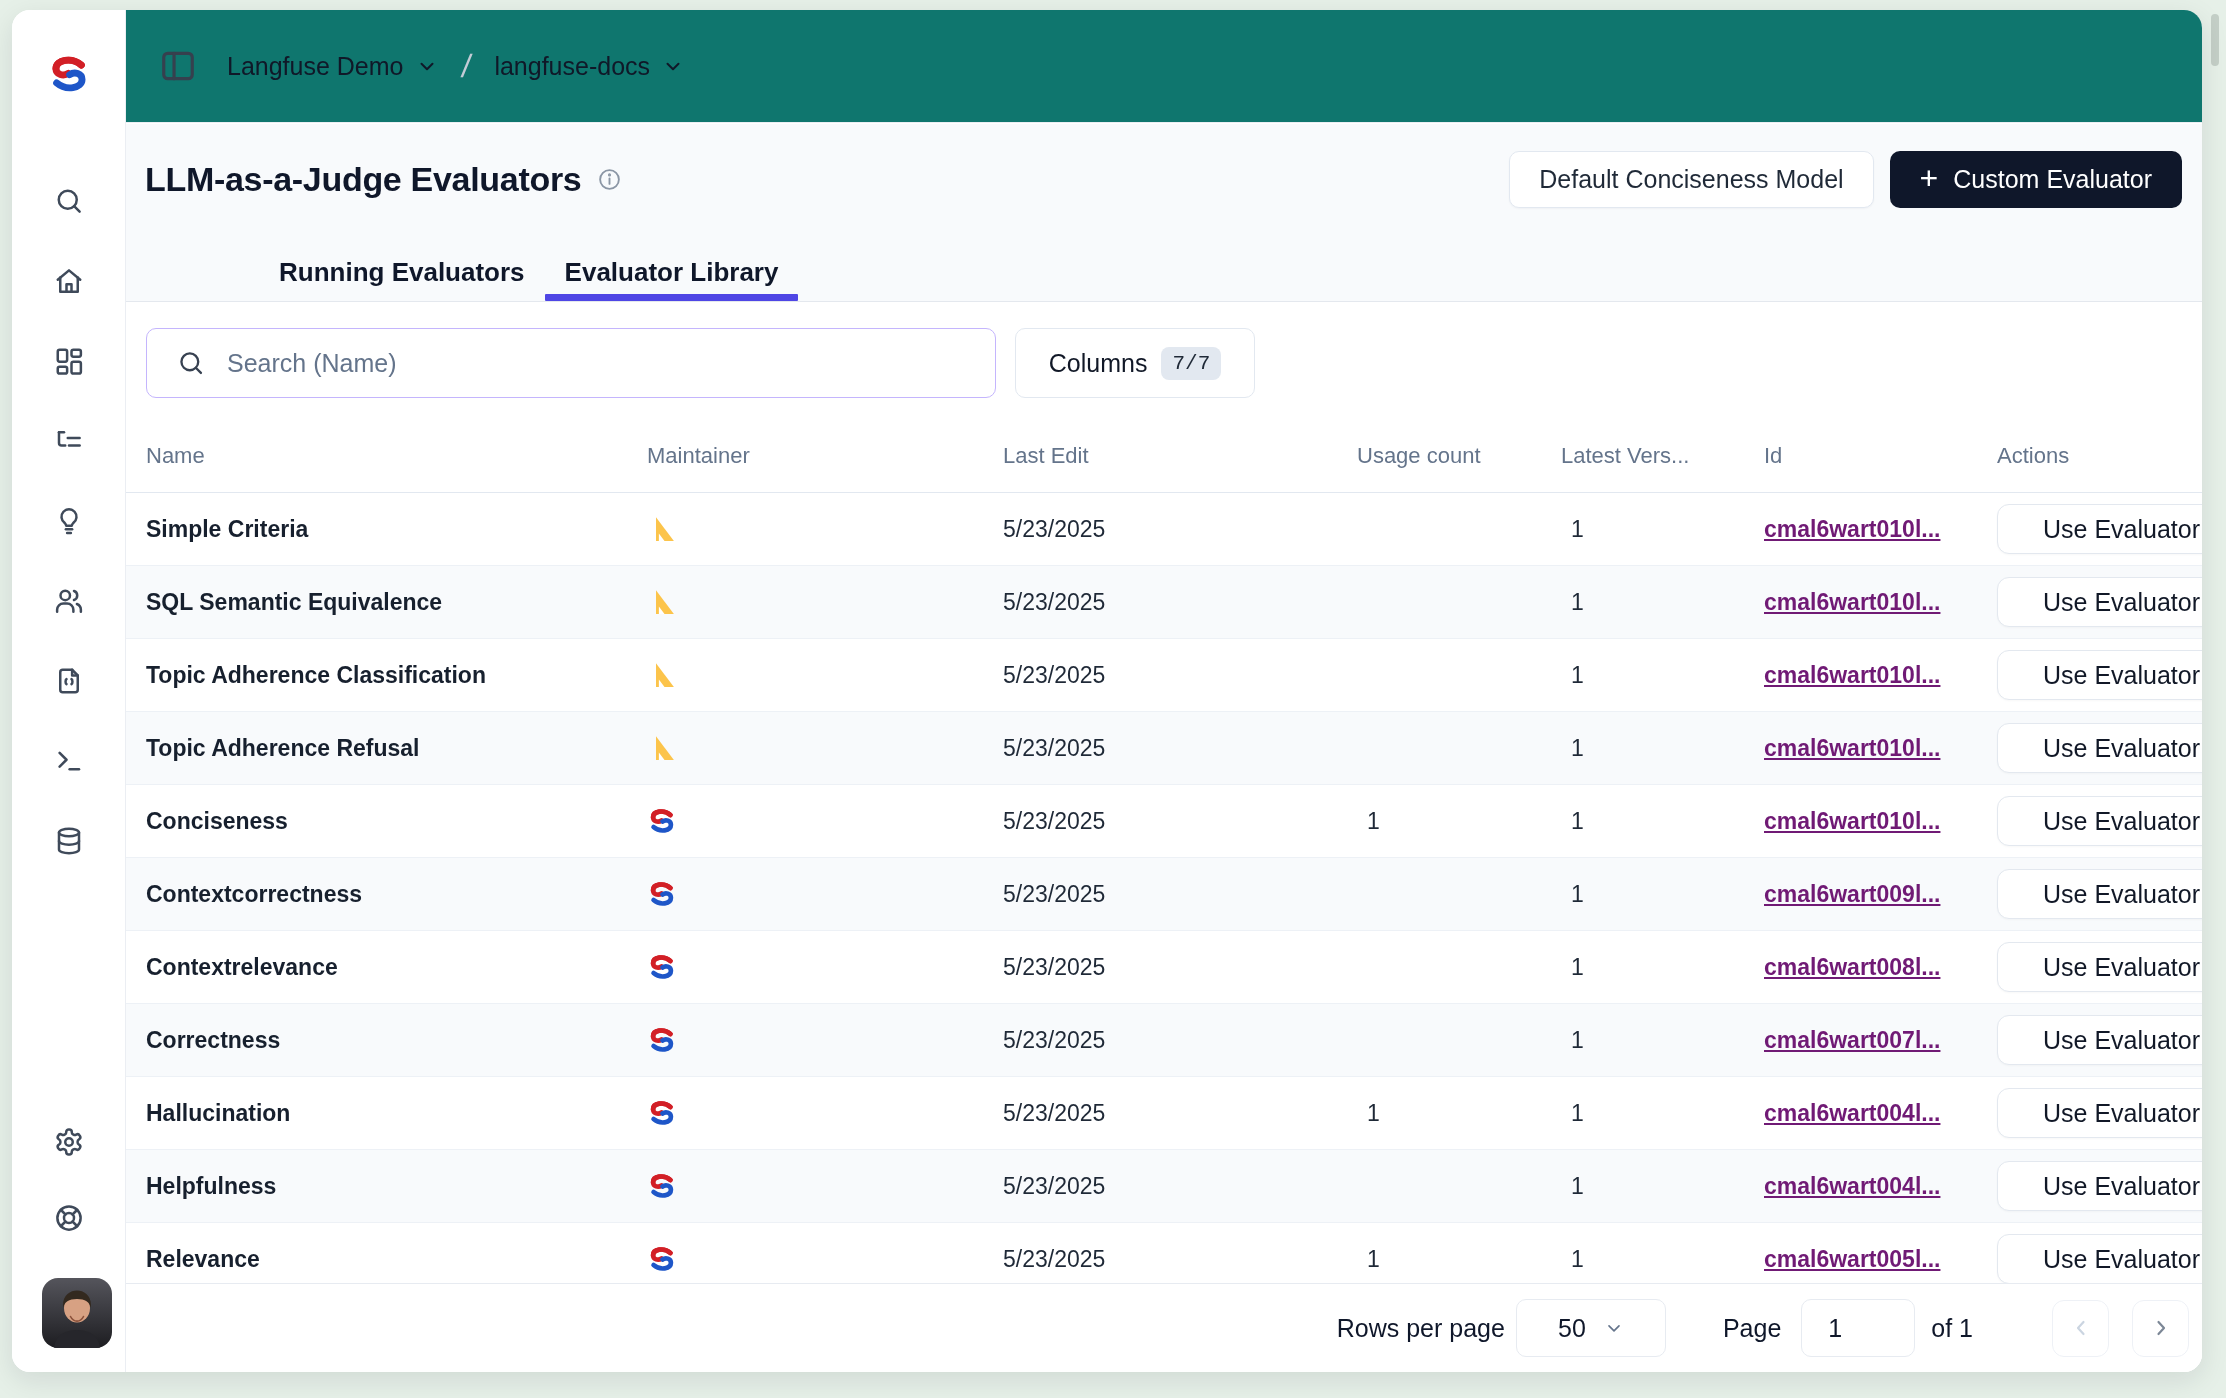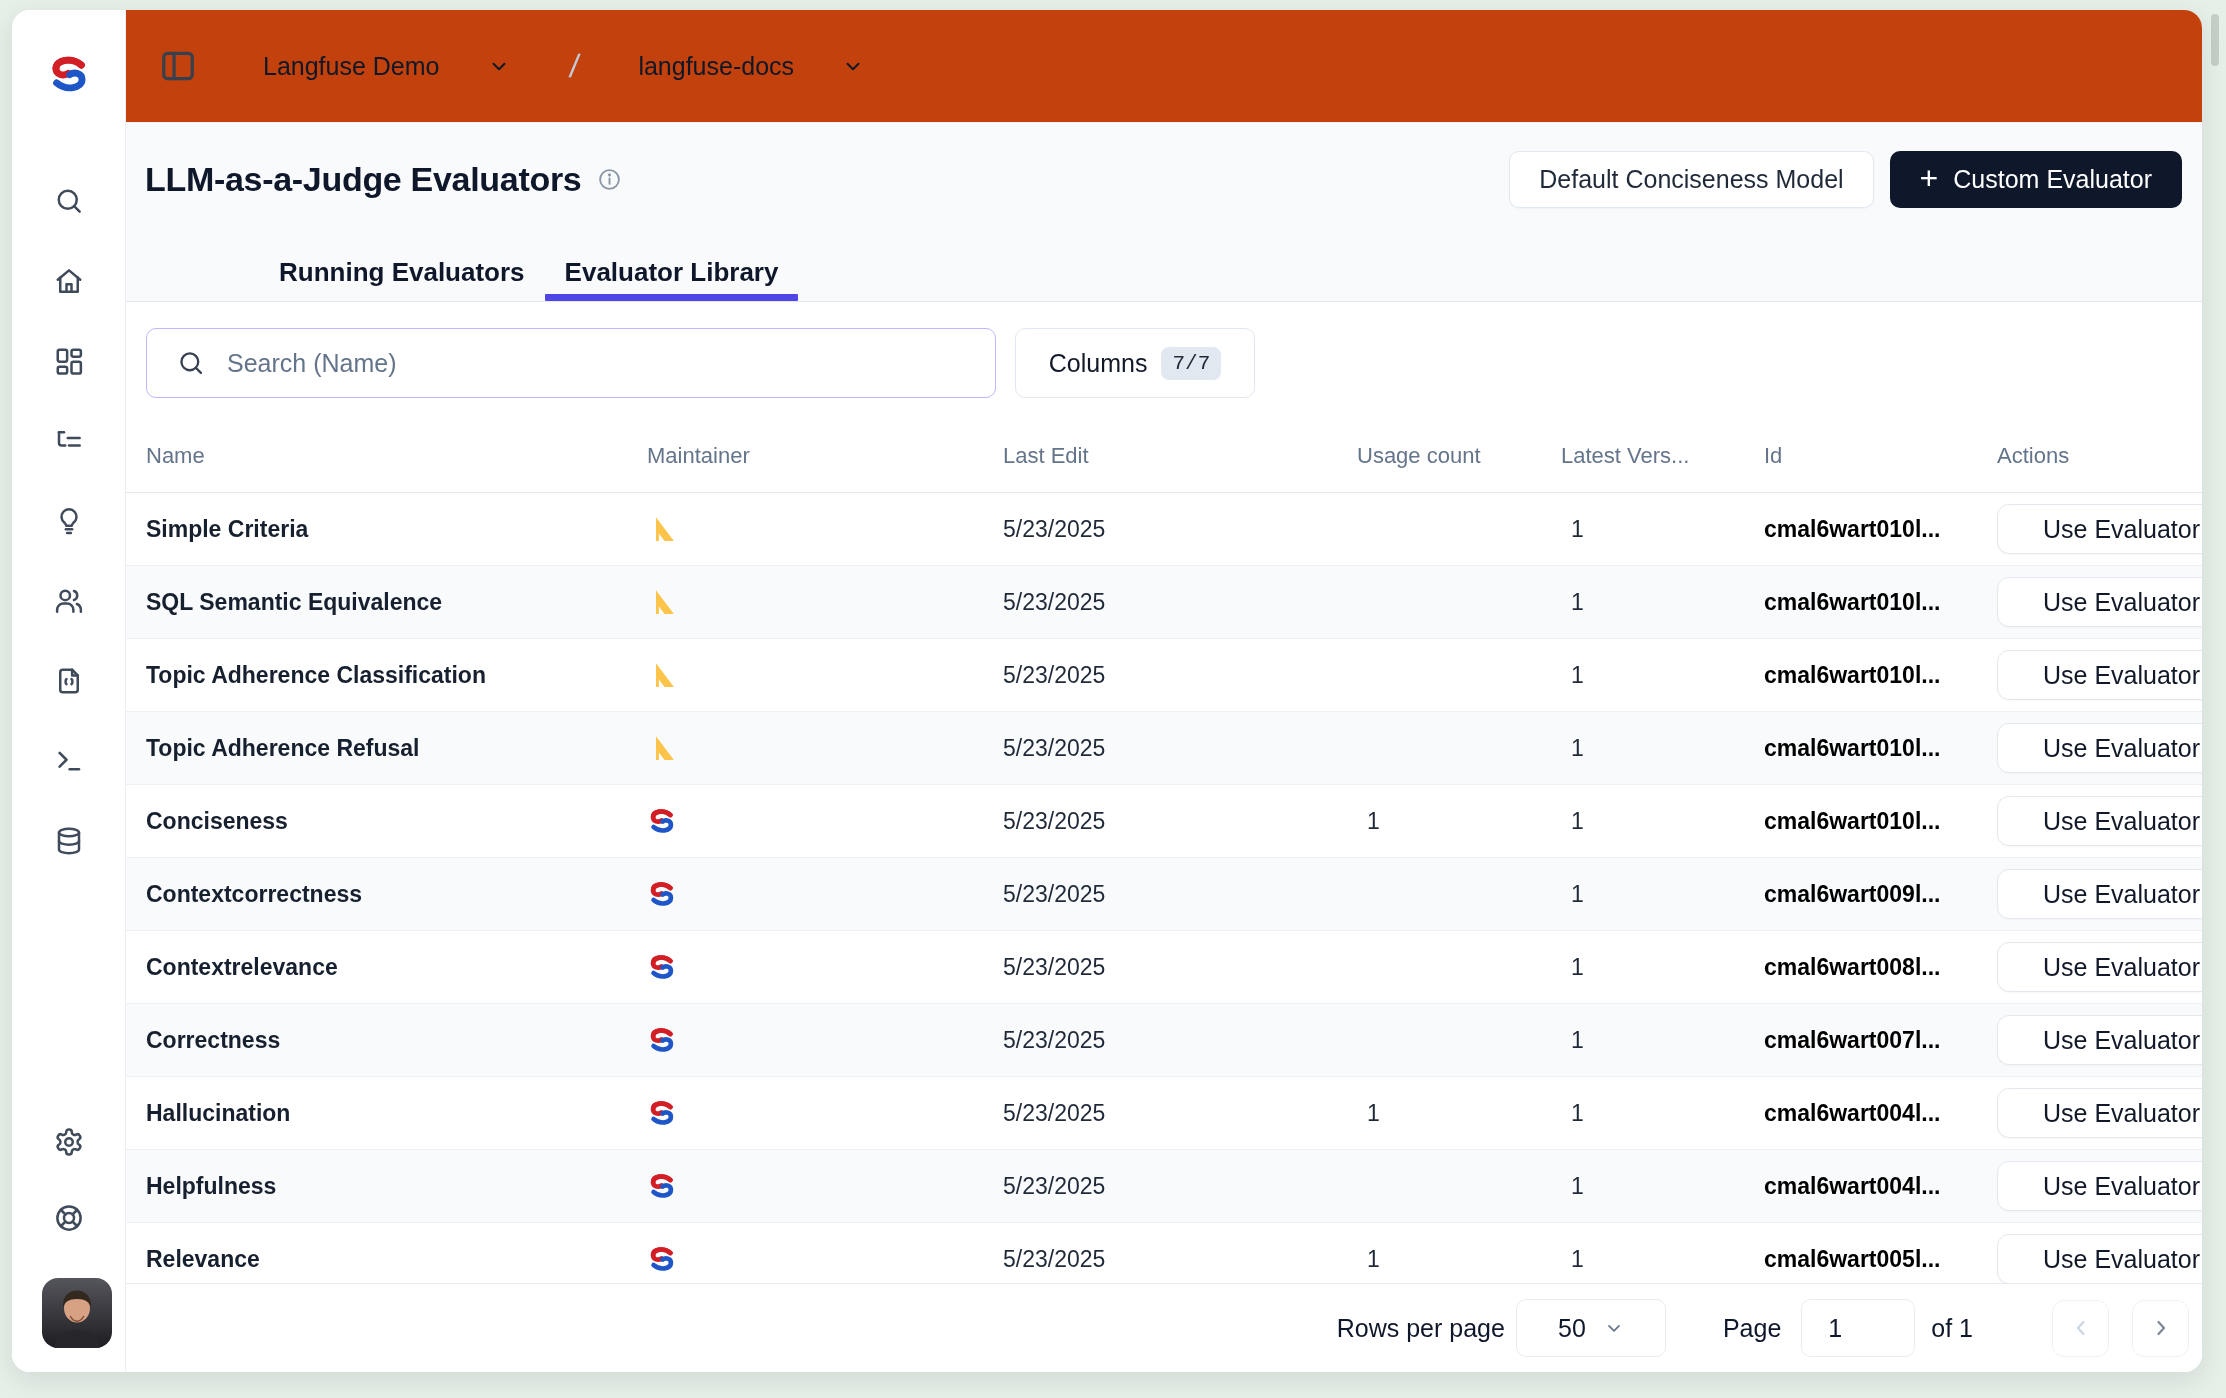--- a/index.html
+++ b/index.html
@@ -12,22 +12,22 @@
 
   
   .rail{position:absolute;left:0;top:0;bottom:0;width:114px;border-right:1px solid #ebeef3;background:#fff;z-index:20;}
   .logo-wrap{position:absolute;left:35px;top:42px;width:44px;height:44px;}
   .rail-icon{position:absolute;left:42px;width:30px;height:30px;color:#3f4a5a;cursor:pointer;}
   .rail-icon svg{width:30px;height:30px;display:block;stroke:#3f4a5a;stroke-width:2;fill:none;
     stroke-linecap:round;stroke-linejoin:round;}
   .avatar{position:absolute;left:30px;top:1268px;width:70px;height:70px;border-radius:16px;overflow:hidden;cursor:pointer;}
 
   
-  .topbar{position:absolute;left:114px;top:0;right:0;height:113px;background:#c2410c;
-    border-bottom:1px solid #ebeef3;display:flex;align-items:center;padding-left:33px;z-index:10;gap:36px;}
+  .topbar{position:absolute;left:114px;top:0;right:0;height:113px;background:#0f766e;
+    border-bottom:1px solid #ebeef3;display:flex;align-items:center;padding-left:33px;z-index:10;}
   .panel-toggle{width:38px;height:38px;color:#36404e;cursor:pointer;}
   .panel-toggle svg{width:38px;height:38px;stroke:#36404e;stroke-width:2;fill:none;stroke-linecap:round;stroke-linejoin:round;}
   .crumb{font-size:25px;font-weight:500;color:#101828;cursor:pointer;}
   .crumb-org{margin-left:30px;}
   .crumb-chev{margin-left:12px;width:22px;height:22px;cursor:pointer;}
   .crumb-chev svg{width:22px;height:22px;stroke:#101828;stroke-width:2.2;fill:none;stroke-linecap:round;stroke-linejoin:round;}
   .crumb-slash{margin-left:24px;margin-right:24px;font-size:32px;color:#c3ccd6;font-weight:400;transform:skewX(-8deg);}
 
   
   .band{position:absolute;left:114px;top:114px;right:0;height:178px;background:#f8fafc;
@@ -68,21 +68,21 @@
   .table{position:absolute;top:118px;left:0;width:2120px;}
   .tr,.thead{display:grid;grid-template-columns:501px 356px 354px 204px 203px 233px 249px;
     padding-left:20px;height:73px;align-items:center;}
   .thead{border-bottom:1px solid #e2e8f0;}
   .th{font-size:22px;font-weight:500;color:#64748b;white-space:nowrap;overflow:hidden;}
   .tr{border-bottom:1px solid #edf1f6;}
   .tr:nth-child(even){background:#f8fafc;}
   .td{font-size:23px;color:#1f2937;white-space:nowrap;}
   .td.name{font-weight:600;color:#17202e;}
   .td.num{padding-left:10px;}
-  .td.id{font-weight:600;color:#000000;}
+  .td.id{font-weight:600;color:#701a75;text-decoration:underline;}
   .mico{width:30px;height:30px;display:block;}
   .use-btn{width:249px;height:50px;background:#fff;border:1px solid #e3e8ef;border-radius:12px;
     font-size:25px;font-weight:500;color:#111827;cursor:pointer;font-family:inherit;
     box-shadow:0 1px 2px rgba(15,23,42,.03);text-align:center;}
 
   
   .pagefoot{position:absolute;left:0;right:0;bottom:0;height:89px;background:#fff;border-top:1px solid #e7ebf1;
     display:flex;align-items:center;z-index:5;}
   .pagefoot .spacer{flex:1;}
   .pf-label{font-size:25px;font-weight:500;color:#0f172a;white-space:nowrap;}

